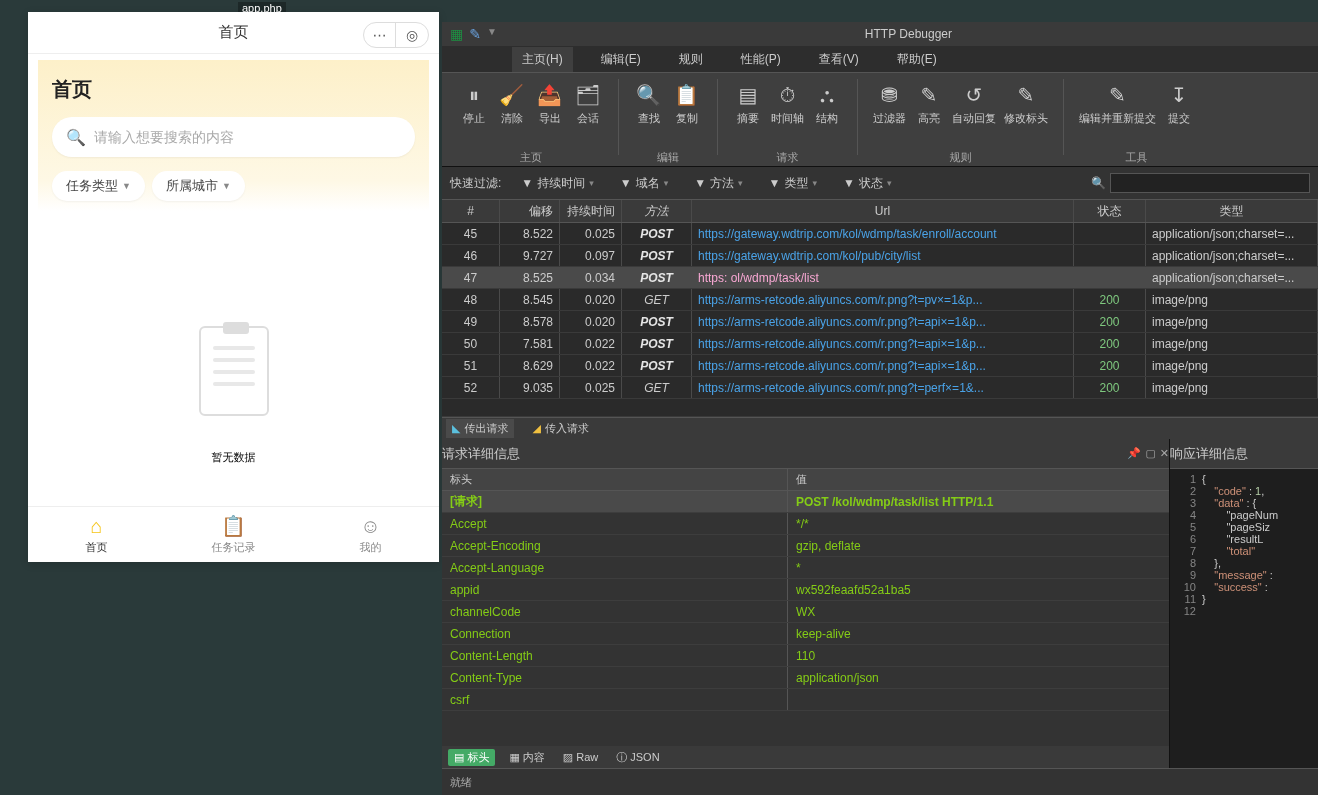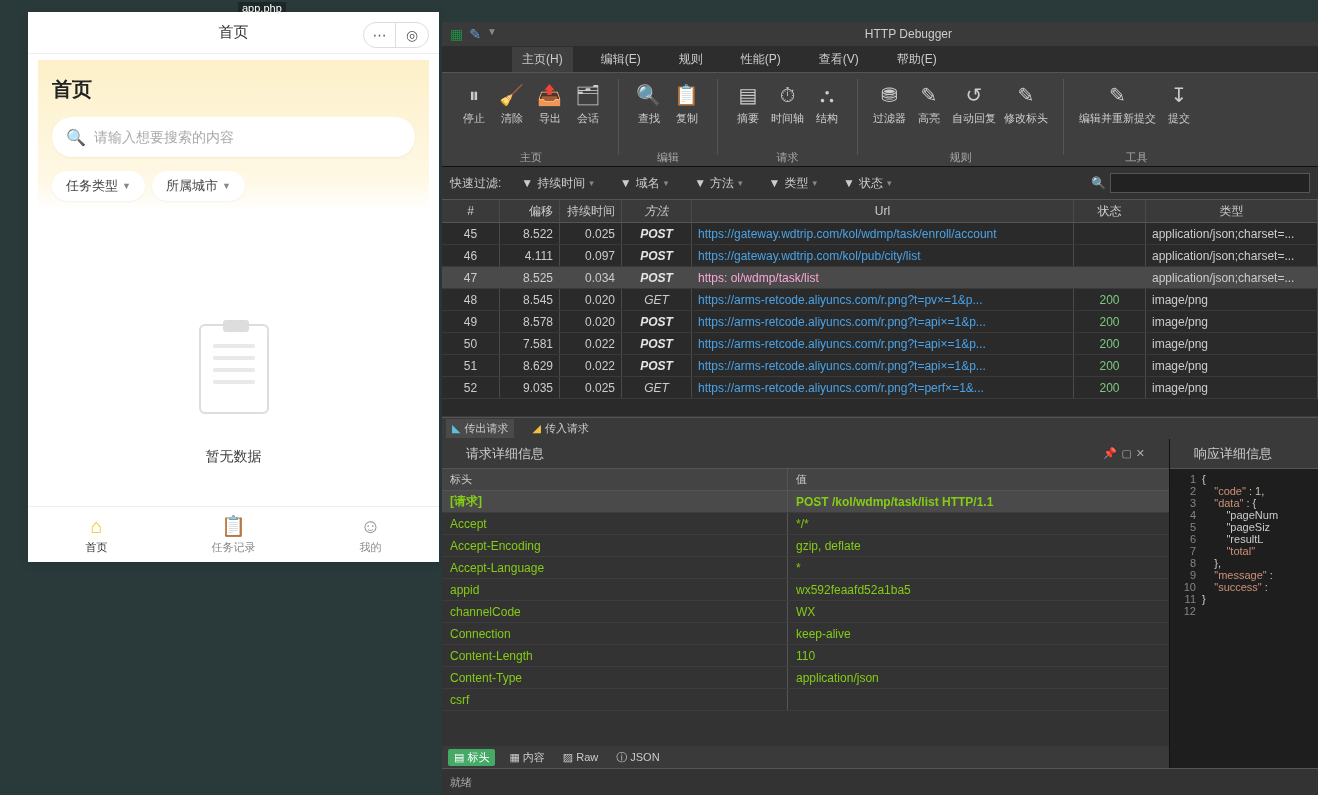--- a/index.html
+++ b/index.html
@@ -23,21 +23,21 @@
 .search-box input::placeholder { color: #aaa; }
 .filter-row { display: flex; gap: 7px; }
 .filter-chip { background: #fff; border-radius: 16px; padding: 6px 14px; font-size: 13px; color: #444; display: flex; align-items: center; gap: 4px; box-shadow: 0 1px 2px rgba(0,0,0,0.05); }
 .filter-chip .caret { font-size: 9px; color: #888; }
 .mobile-body-main { flex: 1; display: flex; flex-direction: column; align-items: center; justify-content: center; color: #999; }
 .empty-illustration { width: 180px; height: 140px; position: relative; margin-bottom: 14px; }
 .clipboard { position: absolute; left: 55px; top: 30px; width: 70px; height: 90px; background: #fff; border: 2px solid #ddd; border-radius: 6px; }
 .clipboard::before { content:""; position:absolute; left:22px; top:-6px; width:26px; height:12px; background:#ddd; border-radius:3px; }
 .clipboard .lines { position:absolute; left:12px; top:18px; right:12px; }
 .clipboard .lines div { height:4px; background:#e8e8e8; margin-bottom:8px; border-radius:2px; }
-.empty-text { font-size: 14px; color: #404040; }
+.empty-text { font-size: 11px; color: #000000; }
 .mobile-tabs { height: 56px; border-top: 1px solid #eee; display: flex; }
 .mobile-tab { flex: 1; display: flex; flex-direction: column; align-items: center; justify-content: center; font-size: 11px; color: #888; gap: 2px; }
 .mobile-tab.active { color: #333; }
 .mobile-tab .ticon { font-size: 20px; }
 .mobile-tab.active .ticon { color: #f5c518; }
 
 
 .debugger { position: absolute; left: 442px; top: 22px; right: 0; bottom: 0; background: #2d2d2d; color: #ccc; display: flex; flex-direction: column; font-size: 12px; }
 .dbg-titlebar { height: 24px; background: #3a3a3a; display: flex; align-items: center; padding: 0 8px; gap: 10px; }
 .dbg-titlebar .icons { display: flex; gap: 6px; font-size: 14px; }
@@ -80,21 +80,21 @@
 
 .req-tabs { height: 22px; background: #3a3a3a; display: flex; align-items: center; padding: 0 4px; gap: 12px; font-size: 11px; border-top: 1px solid #555; }
 .req-tabs .rtab { display: flex; align-items: center; gap: 4px; padding: 2px 6px; }
 .req-tabs .rtab.active { background: #4a4a4a; }
 .arrow-out { color: #5bc0de; }
 .arrow-in { color: #f0c040; }
 
 .detail-panels { flex: 1; display: flex; min-height: 0; }
 .panel-req { flex: 1; background: #333; display: flex; flex-direction: column; border-right: 1px solid #111; }
 .panel-resp { width: 148px; background: #333; display: flex; flex-direction: column; }
-.panel-header { height: 30px; background: #3a3a3a; display: flex; align-items: center; justify-content: space-between; padding: 0 24px; font-size: 13px; color: #ccc; border-bottom: 1px solid #555; }
+.panel-header { height: 30px; background: #3a3a3a; display: flex; align-items: center; justify-content: space-between; padding: 0 0; font-size: 13px; color: #ccc; border-bottom: 1px solid #555; }
 .panel-header .controls { display: flex; gap: 4px; font-size: 11px; color: #aaa; }
 .kv-header { height: 22px; background: #444; display: flex; font-size: 11px; color: #ccc; border-bottom: 1px solid #555; }
 .kv-header div { display: flex; align-items: center; padding: 0 8px; }
 .kv-h { width: 346px; border-right: 1px solid #555; }
 .kv-v { flex: 1; }
 .kv-row { height: 22px; display: flex; font-size: 12px; color: #84cc16; border-bottom: 1px solid #3d3d3d; }
 .kv-row div { display: flex; align-items: center; padding: 0 8px; overflow: hidden; white-space: nowrap; }
 .kv-row.bold div { font-weight: 600; }
 .kv-row.selected { background: #4a4a4a; }
 
@@ -326,21 +326,21 @@
           <div class="col-dur">0.025</div>
           <div class="col-mth method-post">POST</div>
           <div class="col-url">
             <a href="#">https://gateway.wdtrip.com/kol/wdmp/task/enroll/account</a>
           </div>
           <div class="col-sts "></div>
           <div class="col-typ">application/json;charset=...</div>
         </div>
         <div class="grid-row">
           <div class="col-idx">46</div>
-          <div class="col-off">4.111</div>
+          <div class="col-off">9.727</div>
           <div class="col-dur">0.097</div>
           <div class="col-mth method-post">POST</div>
           <div class="col-url">
             <a href="#">https://gateway.wdtrip.com/kol/pub/city/list</a>
           </div>
           <div class="col-sts "></div>
           <div class="col-typ">application/json;charset=...</div>
         </div>
         <div class="grid-row selected">
           <div class="col-idx">47</div>

